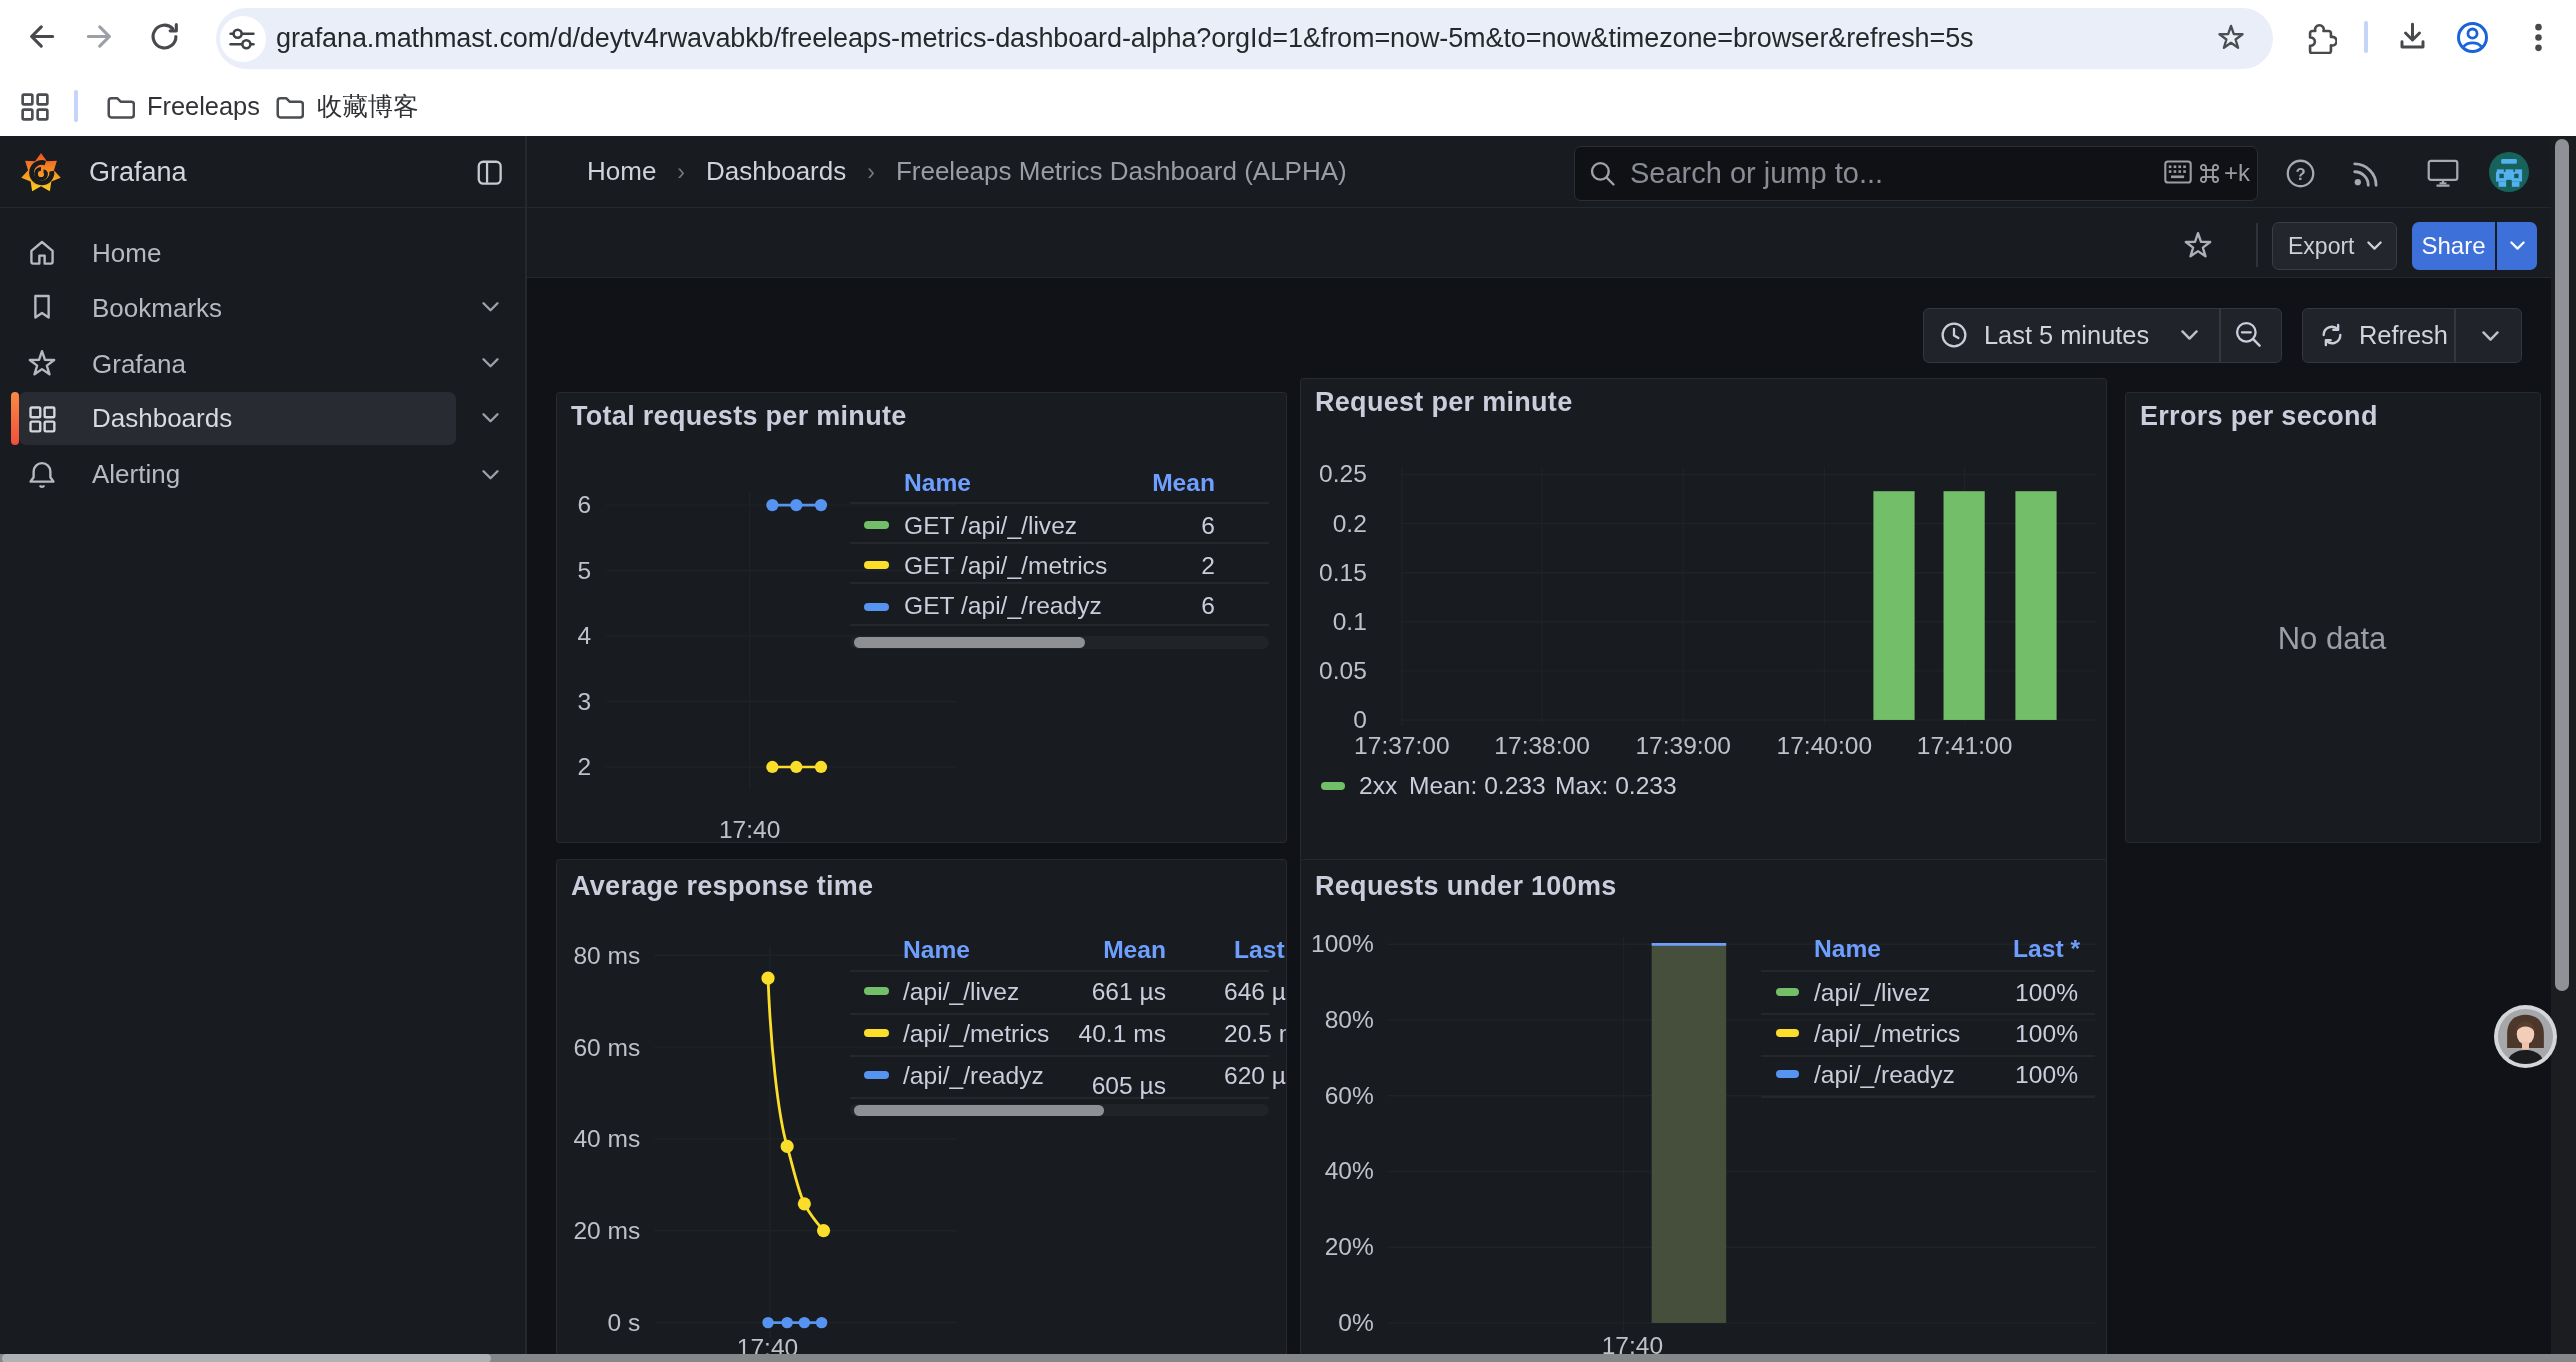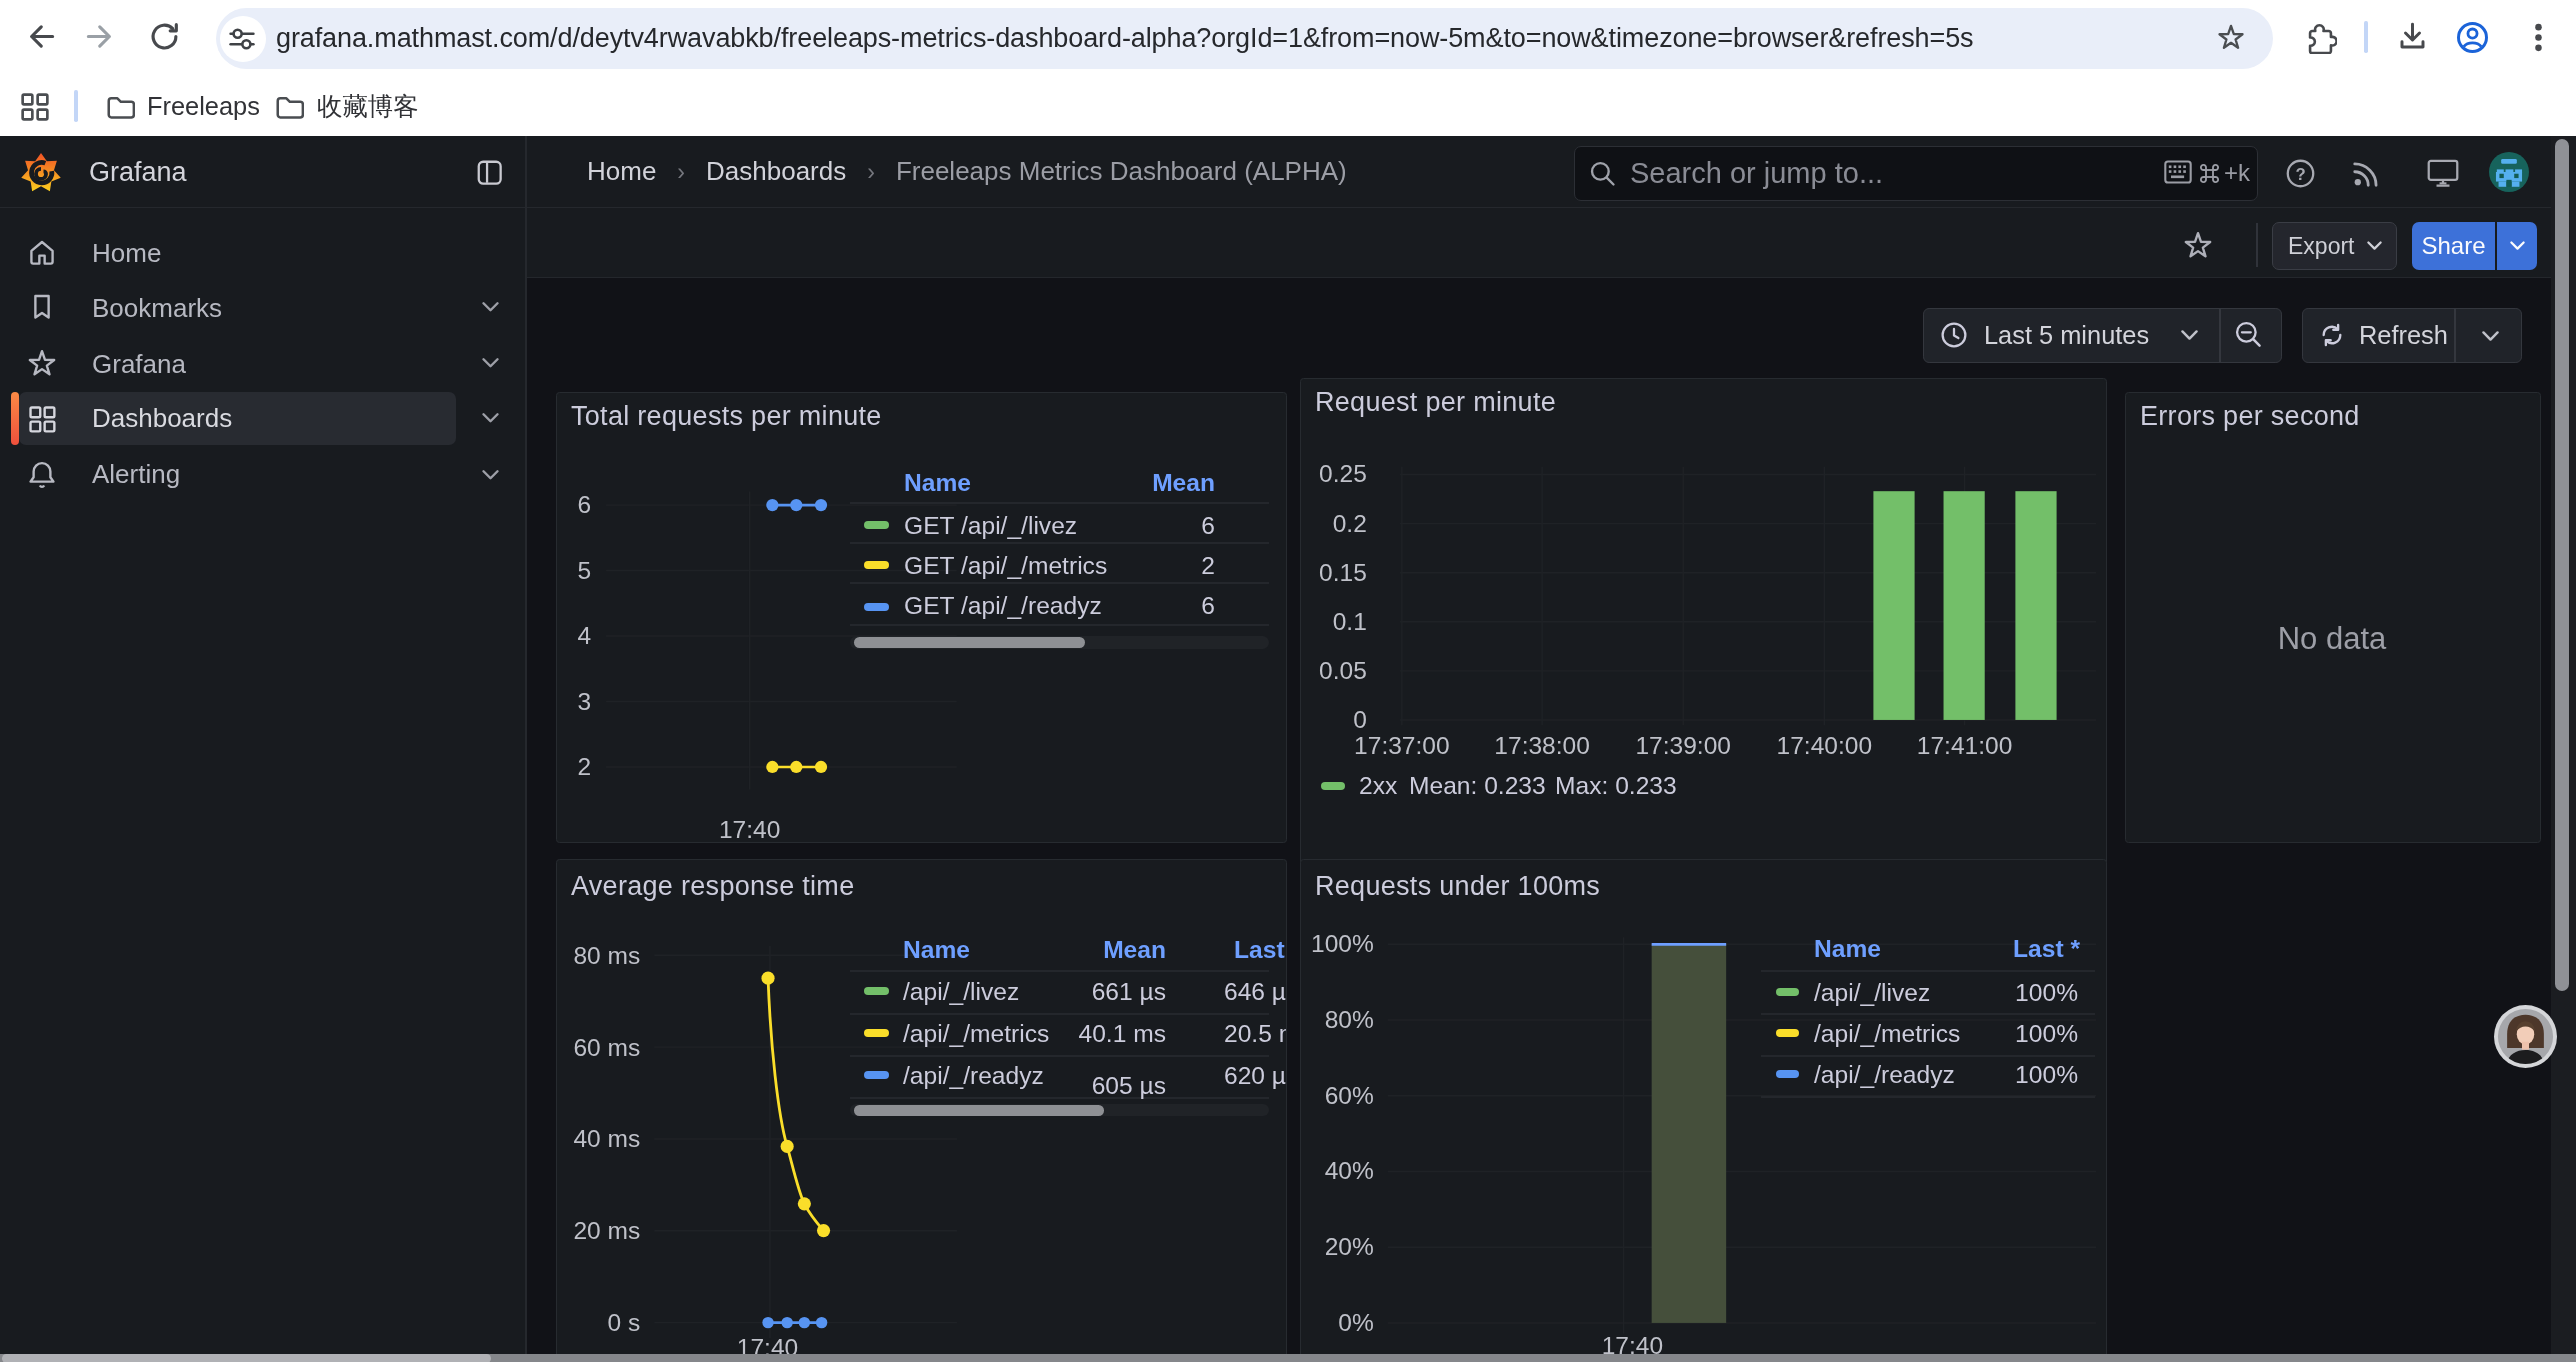--- a/index.html
+++ b/index.html
@@ -1,17 +1,17 @@
 <!DOCTYPE html>
 <html style="font-size:14px"><head><meta charset="utf-8"><style>
 *{margin:0;padding:0;box-sizing:border-box}
 html,body{width:2576px;height:1363px;overflow:hidden;background:#111217;font-family:"Liberation Sans",sans-serif}
 .a{position:absolute}
 .panel{position:absolute;background:#181b1f;border:1.8px solid #272b30;border-radius:3.5px}
-.ttl{position:absolute;font-size:27px;font-weight:400;color:#ccccdc;letter-spacing:0.3px;white-space:nowrap}
+.ttl{position:absolute;font-size:27px;font-weight:700;color:#ccccdc;letter-spacing:0.3px;white-space:nowrap}
 .lg{position:absolute;font-size:24.6px;color:#ccccdc;white-space:nowrap}
 .lh{position:absolute;font-size:24.6px;font-weight:700;color:#6e9fff;white-space:nowrap}
 .dash{position:absolute;width:24.6px;height:8px;border-radius:4px}
 .sepln{position:absolute;height:1.8px;background:#24272c}
 svg{display:block}
 </style></head><body>
 
 <div class="a" style="left:0;top:0;width:2576px;height:136px;background:#ffffff"></div>
 
 <svg class="a" style="left:22px;top:19px" width="35" height="35" viewBox="0 0 40 40" fill="none">

